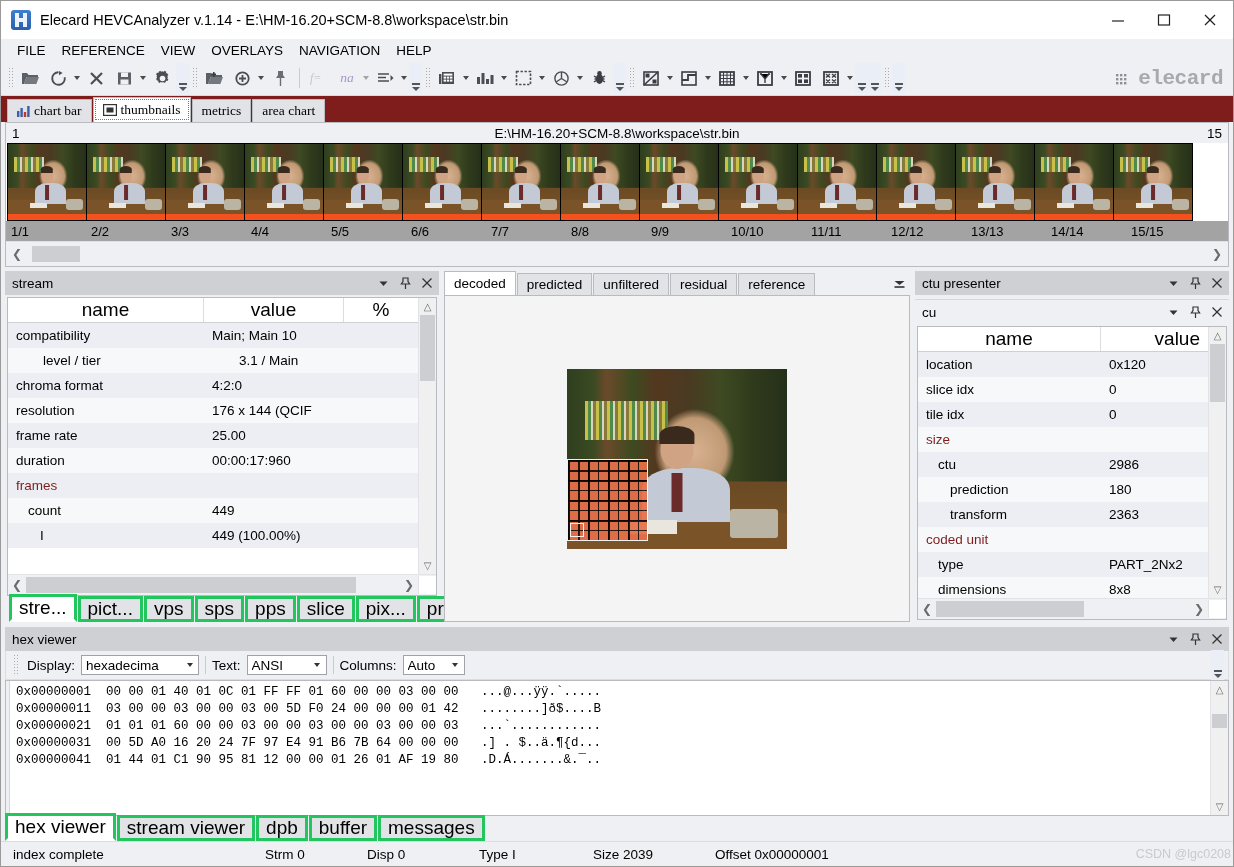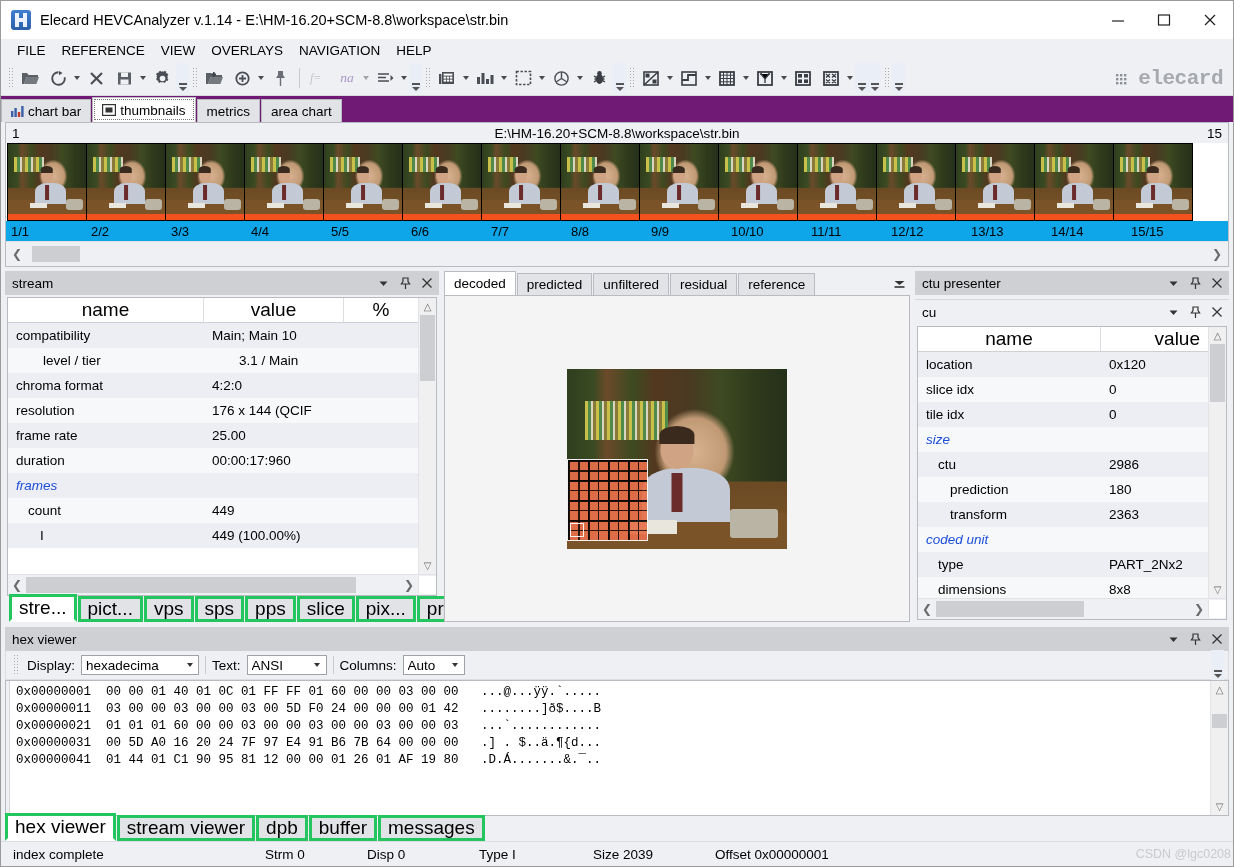--- a/index.html
+++ b/index.html
@@ -44,38 +44,38 @@
   .tb-overflow{width:13px;height:28px;background:#eaeff7;display:flex;align-items:flex-end;
                justify-content:center;padding-bottom:2px;flex:0 0 auto;}
   .tb-overflow span{display:block;width:8px;}
   .tb-overflow span::before{content:"";display:block;height:2px;background:#555;margin-bottom:2px;}
   .tb-overflow span::after{content:"";display:block;border-left:4px solid transparent;
       border-right:4px solid transparent;border-top:4px solid #555;}
   .tb-disabled{opacity:.45;}
   .brand{margin-left:auto;display:flex;align-items:center;padding-right:6px;flex:0 0 auto;}
 
   
-  .tabstrip{height:26px;background:#701a75;display:flex;align-items:flex-end;flex:0 0 auto;}
+  .tabstrip{height:26px;background:#7f1d1d;display:flex;align-items:flex-end;padding-left:6px;flex:0 0 auto;font-family:Liberation Serif, serif;}
   .tab{height:22px;display:flex;align-items:center;gap:4px;padding:0 9px;font-size:13.5px;
        border:1px solid #b9bbc0;border-bottom:none;background:#e2e3e7;margin-right:1px;white-space:nowrap;}
   .tab.active{background:#fff;height:24px;border-color:#b9bbc0;outline:1px dotted #777;outline-offset:-3px;}
 
   
   .thumbpanel{background:#fff;border:1px solid #b9bbc0;margin:0 4px;flex:0 0 auto;
               display:flex;flex-direction:column;}
   .thumb-header{height:20px;display:flex;align-items:center;justify-content:space-between;
                 padding:0 6px;background:#eff0f3;font-size:13.5px;position:relative;}
   .thumb-header .path{position:absolute;left:0;right:0;text-align:center;font-size:13.5px;}
   .thumb-header .idx{position:relative;z-index:2;}
   .thumb-row{display:flex;height:78px;background:#fff;padding:0 1px;}
   .thumb{width:80px;height:78px;border:1px solid #000;box-sizing:border-box;margin-right:-1px;
          position:relative;overflow:hidden;background:#2a2013;}
   .thumb .pic{position:absolute;inset:0 0 6px 0;overflow:hidden;}
   .thumb .bar{position:absolute;left:0;right:0;bottom:0;height:6px;background:#f4511e;}
-  .thumb-labels{display:flex;background:#0ea5e9;height:20px;align-items:center;padding:0 1px;}
+  .thumb-labels{display:flex;background:#a3a3a3;height:20px;align-items:center;padding:0 1px;}
   .thumb-label{width:80px;font-size:13px;padding-left:4px;box-sizing:border-box;}
   .thumb-scroll{height:24px;background:#eff0f3;display:flex;align-items:center;
                 border-top:1px solid #dfe0e4;}
   .sb-arrow{width:22px;height:22px;display:flex;align-items:center;justify-content:center;color:#6b6b6b;font-size:12px;}
   .sb-track{flex:1 1 auto;height:22px;position:relative;}
   .sb-thumb{position:absolute;top:3px;height:16px;background:#cdced2;}
 
   
   .scene{position:absolute;inset:0;
      background:
@@ -114,21 +114,21 @@
   .ghead{display:flex;height:24px;background:#fff;border-bottom:1px solid #cfd0d4;flex:0 0 auto;}
   .ghead div{display:flex;align-items:center;justify-content:center;font-size:19px;
              border-right:1px solid #dcdde1;box-sizing:border-box;}
   .grow{display:flex;height:25px;align-items:center;box-sizing:border-box;}
   .grow:nth-child(odd){background:#eceef3;}
   .grow:nth-child(even){background:#f7f8fa;}
   .gcell{font-size:13.5px;box-sizing:border-box;padding-left:8px;overflow:hidden;white-space:nowrap;}
   .gname{flex:0 0 auto;}
   .gval{flex:0 0 auto;}
   .gpct{flex:1 1 auto;position:relative;}
-  .group{color:#1d4ed8;font-style:italic;}
+  .group{color:#7f1d1d;}
   .ind1{padding-left:20px;}
   .ind2{padding-left:32px;}
   .vscroll{width:17px;background:#f0f0f0;border-left:1px solid #e2e3e7;display:flex;flex-direction:column;
            align-items:center;flex:0 0 auto;}
   .vs-arrow{height:17px;width:17px;display:flex;align-items:center;justify-content:center;color:#6b6b6b;font-size:10px;}
   .vs-track{flex:1 1 auto;width:17px;position:relative;}
   .vs-thumb{position:absolute;left:1px;width:15px;background:#cdced2;}
   .hscroll{height:20px;background:#eff0f3;display:flex;align-items:center;border-top:1px solid #e2e3e7;flex:0 0 auto;}
 
   .bottomtabs{height:24px;display:flex;align-items:flex-end;padding-left:4px;flex:0 0 auto;}

